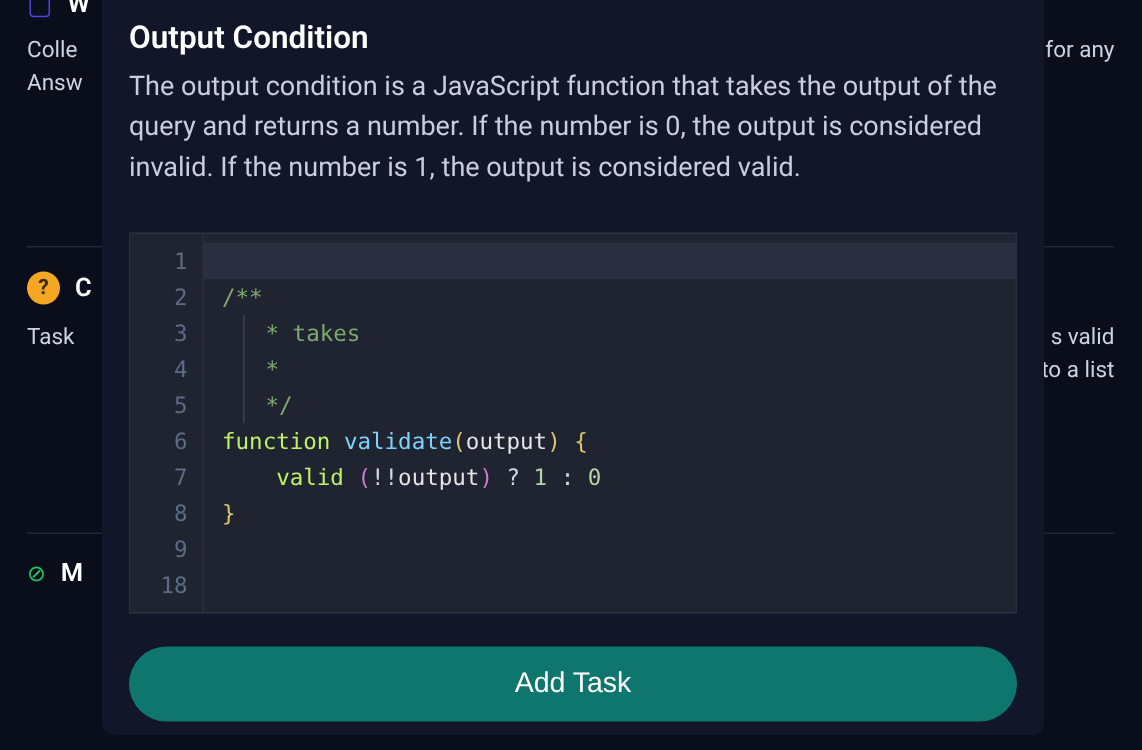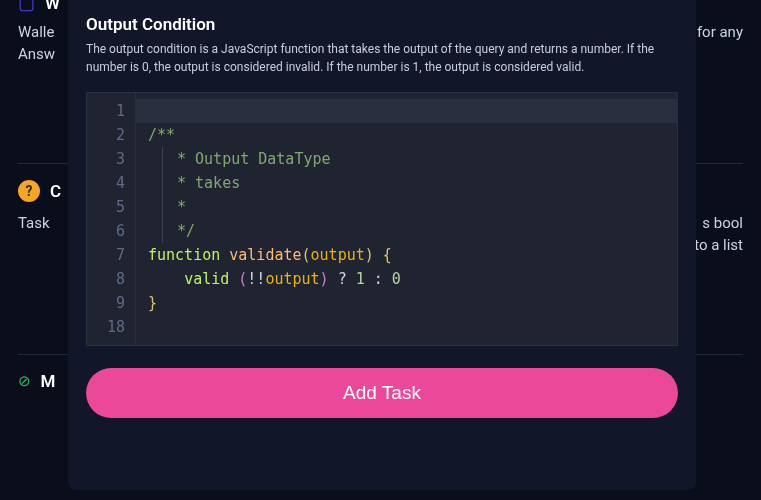--- a/index.html
+++ b/index.html
@@ -44,28 +44,28 @@
     height: 500px;
     background: #111629;
     border-radius: 8px;
     padding: 24px 18px 18px 18px;
     display: flex;
     flex-direction: column;
   }
   .section-title {
     color: #ffffff;
     font-weight: 600;
-    font-size: 17px;
+    font-size: 21px;
     margin-bottom: 6px;
   }
   .section-desc {
     color: #c7cedd;
-    font-size: 12px;
+    font-size: 18px;
     line-height: 1.5;
-    margin-bottom: 16px;
+    margin-bottom: 30px;
   }
   .code-editor {
     background: #202431;
     border: 1px solid #2a2f3f;
     font-family: "Consolas", "Menlo", monospace;
     font-size: 15px;
     display: flex;
     margin-bottom: 22px;
   }
   .gutter {
@@ -101,28 +101,28 @@
     border-left: 1px solid #3c4152;
     display: inline-block;
     width: 1px;
     height: 24px;
     vertical-align: top;
     margin-right: 14px;
     margin-left: 14px;
   }
   .tok-comment { color: #7ea86f; }
   .tok-keyword { color: #bef264; }
-  .tok-fn { color: #fdba74; }
-  .tok-ident { color: #eab308; margin-top: 32px; }
+  .tok-fn { color: #7dd3fc; }
+  .tok-ident { color: #e5e5e5; margin-top: 32px; }
   .tok-punct { color: #d8c66a; }
   .tok-punct2 { color: #c97dcf; }
   .tok-op { color: #d0d6e2; }
   .tok-num { color: #b6d4a2; }
   .add-btn {
-    background: #ec4899;
+    background: #0f766e;
     color: #ffffff;
     border: none;
     border-radius: 999px;
     font-size: 19px;
     font-weight: 500;
     padding: 14px 0;
     cursor: pointer;
     width: 100%;
   }
   .help-icon {
@@ -146,34 +146,34 @@
 </style>
 </head>
 <body>
 
 <div class="background-layer">
   <div class="bg-line" style="margin-top:-8px;">
     <span class="doc-icon">▢</span>
     <span style="color:#ffffff;font-weight:600;font-size:17px;">W</span>
   </div>
   <div class="bg-line" style="margin-top:10px;justify-content:space-between;">
-    <span>Walle</span>
+    <span>Colle</span>
     <span>for any</span>
   </div>
   <div class="bg-line" style="margin-top:4px;">
     <span>Answ</span>
   </div>
   <div class="bg-divider" style="margin-top:100px;"></div>
   <div class="bg-line" style="margin-top:14px;">
     <span class="help-icon">?</span>
     <span style="color:#ffffff;font-weight:600;font-size:17px;">C</span>
   </div>
   <div class="bg-line" style="margin-top:12px;justify-content:space-between;">
     <span>Task</span>
-    <span>s bool</span>
+    <span>s valid</span>
   </div>
   <div class="bg-line" style="margin-top:4px;justify-content:flex-end;">
     <span>to a list</span>
   </div>
   <div class="bg-divider" style="margin-top:100px;"></div>
   <div class="bg-line" style="margin-top:14px;">
     <span style="color:#22c55e;margin-right:10px;">⊘</span>
     <span style="color:#ffffff;font-weight:600;font-size:17px;">M</span>
   </div>
 </div>
@@ -191,21 +191,20 @@
       <div>5</div>
       <div>6</div>
       <div>7</div>
       <div>8</div>
       <div>9</div>
       <div>18</div>
     </div>
     <div class="code-body">
       <div class="code-line active"></div>
       <div class="code-line"><span class="tok-comment">/**</span></div>
-      <div class="code-line"><span class="indent-guide"></span><span class="tok-comment">* Output DataType</span></div>
       <div class="code-line"><span class="indent-guide"></span><span class="tok-comment">* takes</span></div>
       <div class="code-line"><span class="indent-guide"></span><span class="tok-comment">*</span></div>
       <div class="code-line"><span class="indent-guide"></span><span class="tok-comment">*/</span></div>
       <div class="code-line"><span class="tok-keyword">function</span> <span class="tok-fn">validate</span><span class="tok-punct">(</span><span class="tok-ident">output</span><span class="tok-punct">)</span> <span class="tok-punct">{</span></div>
       <div class="code-line">    <span class="tok-keyword">valid</span> <span class="tok-punct2">(</span><span class="tok-op">!!</span><span class="tok-ident">output</span><span class="tok-punct2">)</span> <span class="tok-op">?</span> <span class="tok-num">1</span> <span class="tok-op">:</span> <span class="tok-num">0</span></div>
       <div class="code-line"><span class="tok-punct">}</span></div>
       <div class="code-line"></div>
     </div>
   </div>
 

